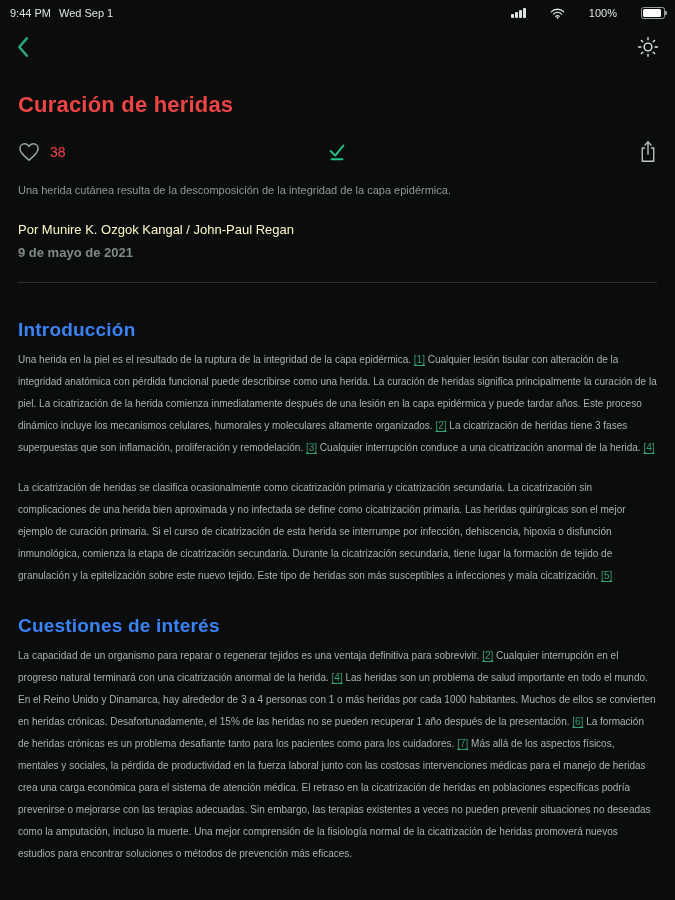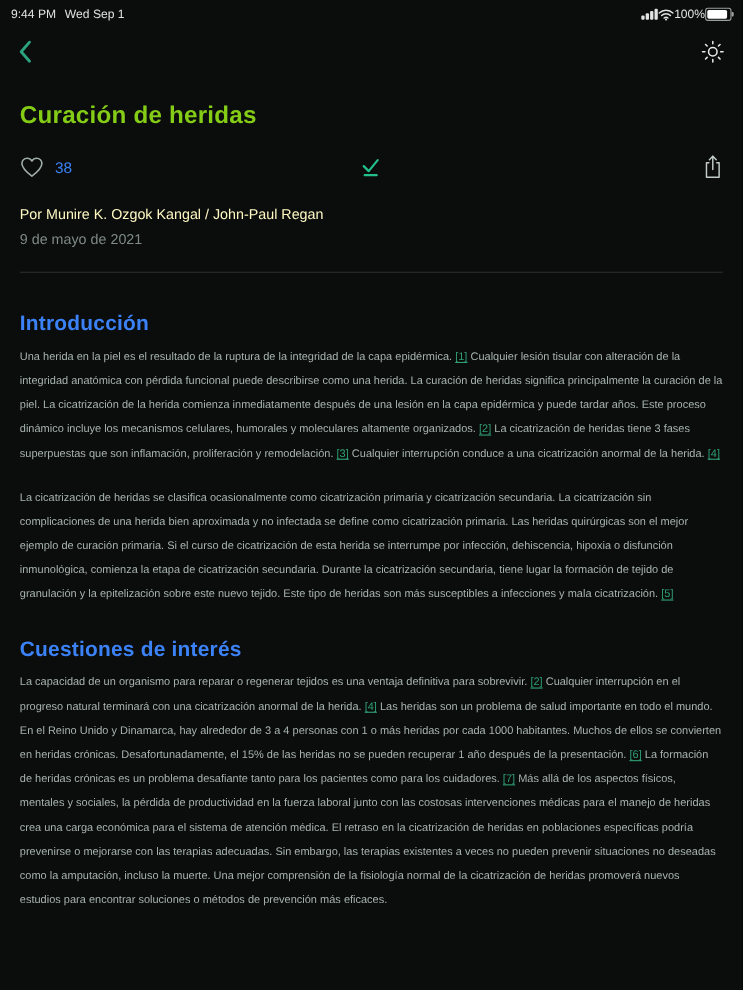--- a/index.html
+++ b/index.html
@@ -12,57 +12,57 @@
     color:#a9b6b0;
   }
   
   .status-bar{
     height:22px;
     display:flex;align-items:center;justify-content:space-between;
     padding:2px 10px 0 10px;
     font-size:11px;color:#dfe3e1;
   }
   .status-left{display:flex;gap:8px;align-items:center;}
-  .status-right{display:flex;gap:0;align-items:center;}
+  .status-right{display:flex;gap:24px;align-items:center;}
   .sig-bars{display:flex;align-items:flex-end;gap:1.5px;height:10px;}
   .sig-bars i{display:block;width:2.5px;background:#dfe3e1;border-radius:1px;}
   .sig-bars i:nth-child(1){height:4px}
   .sig-bars i:nth-child(2){height:6px}
   .sig-bars i:nth-child(3){height:8px}
   .sig-bars i:nth-child(4){height:10px}
   .battery{position:relative;width:22px;height:10px;border:1px solid #9aa09d;border-radius:2.5px;}
   .battery .fill{position:absolute;left:1px;top:1px;bottom:1px;width:18px;background:#fff;border-radius:1.5px;}
   .battery .tip{position:absolute;right:-3px;top:2.5px;width:2px;height:4px;background:#9aa09d;border-radius:0 1px 1px 0;}
   
   .nav-bar{
     height:46px;
     display:flex;align-items:center;justify-content:space-between;
     padding:0 16px;
   }
   .icon-btn{background:none;border:none;padding:0;cursor:pointer;display:flex;align-items:center;}
   
   .article-header{padding:14px 18px 0 18px;}
   .article-title{
     margin:8px 0 0 0;
-    font-size:22px;font-weight:bold;color:#84cc16;letter-spacing:.2px;
+    font-size:22px;font-weight:bold;color:#ef4444;letter-spacing:.2px;
   }
   .action-row{
     margin-top:22px;
     display:flex;align-items:center;
   }
   .action-left{display:flex;align-items:center;gap:10px;width:33%;}
   .action-center{width:34%;display:flex;justify-content:center;}
   .action-right{width:33%;display:flex;justify-content:flex-end;}
-  .like-count{font-size:14px;color:#3b82f6;}
+  .like-count{font-size:14px;color:#ef4444;}
   .summary-text{
     margin-top:20px;
     font-size:11px;color:#8d9a94;line-height:1.4;
   }
   .authors{margin-top:24px;font-size:13px;color:#fef9c3;}
-  .pub-date{margin-top:8px;font-size:13px;color:#7e8b86;}
+  .pub-date{margin-top:8px;font-size:13px;color:#7e8b86;font-weight:bold;}
   .divider{margin:22px 18px 0 18px;border:none;border-top:1px solid #2c2f2e;height:0;}
   
   .article-body{padding:8px 18px 0 18px;}
   .section-heading{
     font-size:19px;font-weight:bold;color:#3b82f6;
     margin:28px 0 8px 0;letter-spacing:.2px;
   }
   .body-paragraph{
     font-size:10px;line-height:22px;color:#a7b4ae;
     margin:0 0 18px 0;
@@ -141,20 +141,21 @@
         <button class="icon-btn">
           <svg width="18" height="23" viewBox="0 0 20 26">
             <path d="M6.5 9 H3.5 V24 H16.5 V9 H13.5" stroke="#c3cdc8" stroke-width="1.5" fill="none" stroke-linejoin="round"></path>
             <path d="M10 16 V2.5" stroke="#c3cdc8" stroke-width="1.5" stroke-linecap="round"></path>
             <path d="M6.5 5.8 L10 2.2 L13.5 5.8" stroke="#c3cdc8" stroke-width="1.5" fill="none" stroke-linecap="round" stroke-linejoin="round"></path>
           </svg>
         </button>
       </div>
     </div>
 
+    <div class="summary-text">Una herida cutánea resulta de la descomposición de la integridad de la capa epidérmica.</div>
     <div class="authors">Por Munire K. Ozgok Kangal / John-Paul Regan</div>
     <div class="pub-date">9 de mayo de 2021</div>
   </div>
 
   <hr class="divider">
 
   <div class="article-body">
       <h2 class="section-heading">Introducción</h2>
       <p class="body-paragraph">Una herida en la piel es el resultado de la ruptura de la integridad de la capa epidérmica. <a class="citation">[1]</a> Cualquier lesión tisular con alteración de la integridad anatómica con pérdida funcional puede describirse como una herida. La curación de heridas significa principalmente la curación de la piel. La cicatrización de la herida comienza inmediatamente después de una lesión en la capa epidérmica y puede tardar años. Este proceso dinámico incluye los mecanismos celulares, humorales y moleculares altamente organizados. <a class="citation">[2]</a> La cicatrización de heridas tiene 3 fases superpuestas que son inflamación, proliferación y remodelación. <a class="citation">[3]</a> Cualquier interrupción conduce a una cicatrización anormal de la herida. <a class="citation">[4]</a></p>
       <p class="body-paragraph">La cicatrización de heridas se clasifica ocasionalmente como cicatrización primaria y cicatrización secundaria. La cicatrización sin complicaciones de una herida bien aproximada y no infectada se define como cicatrización primaria. Las heridas quirúrgicas son el mejor ejemplo de curación primaria. Si el curso de cicatrización de esta herida se interrumpe por infección, dehiscencia, hipoxia o disfunción inmunológica, comienza la etapa de cicatrización secundaria. Durante la cicatrización secundaria, tiene lugar la formación de tejido de granulación y la epitelización sobre este nuevo tejido. Este tipo de heridas son más susceptibles a infecciones y mala cicatrización. <a class="citation">[5]</a></p>

